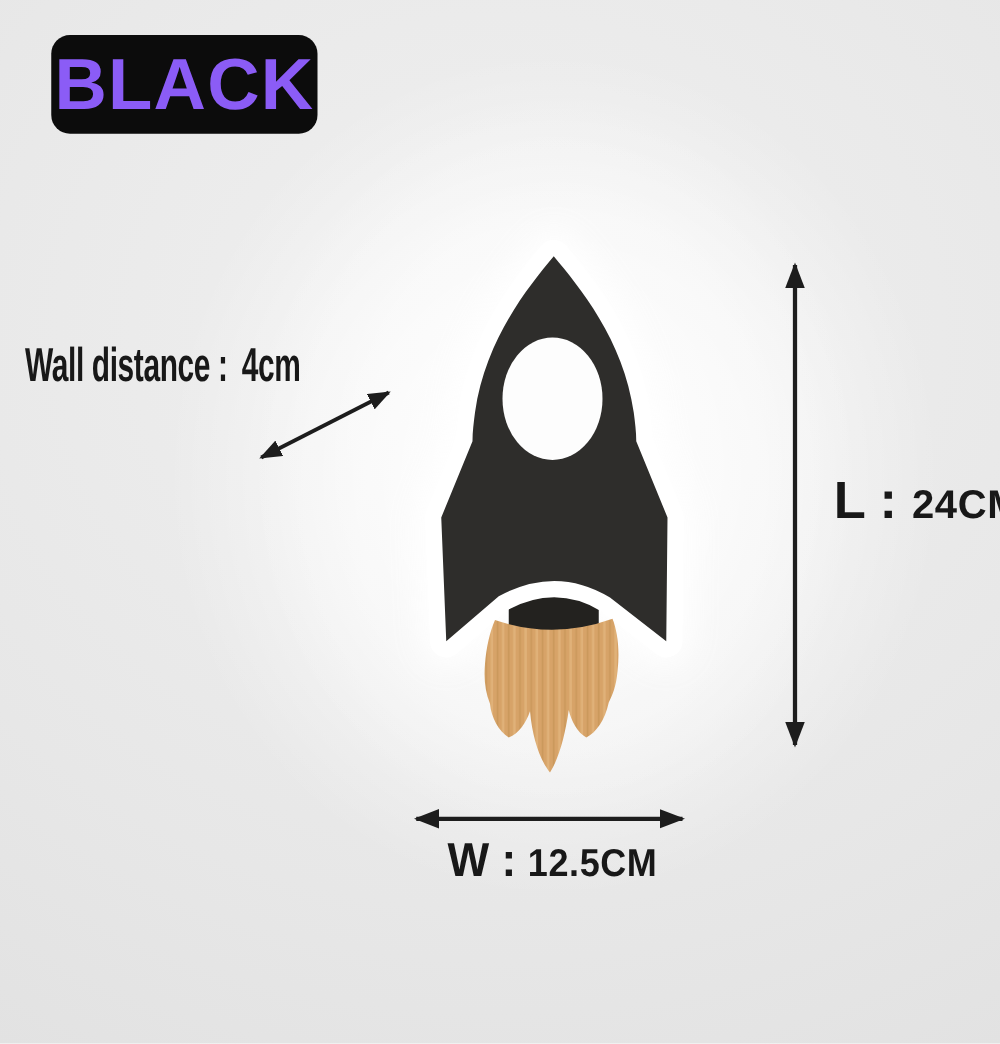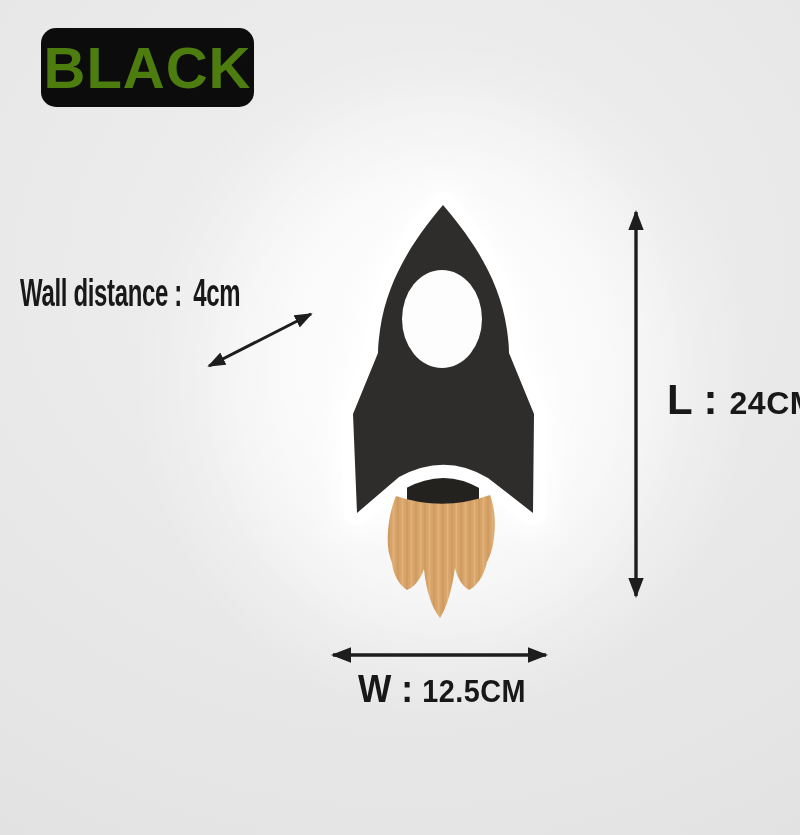--- a/index.html
+++ b/index.html
@@ -7,21 +7,21 @@
   .canvas{
     position:relative;width:800px;height:835px;overflow:hidden;
     background:
       radial-gradient(ellipse 430px 470px at 443px 380px, rgba(255,255,255,.9) 0%, rgba(255,255,255,.45) 45%, rgba(255,255,255,0) 72%),
       radial-gradient(ellipse 120% 100% at 50% 32%, #f0f0f0 0%, #e7e7e7 55%, #dedede 100%);
   }
   .badge{
     position:absolute;left:41px;top:28px;width:213px;height:79px;
     background:#0c0c0c;border-radius:15px;
     display:flex;align-items:center;justify-content:center;
-    color:#4d7c0f;font-size:58px;font-weight:700;letter-spacing:1px;
+    color:#8b5cf6;font-size:58px;font-weight:700;letter-spacing:1px;
   }
   .dim-text{position:absolute;display:flex;align-items:baseline;color:#181818;white-space:nowrap;}
   .wall-text{left:20px;top:272px;font-size:38px;font-weight:700;transform:scaleX(0.63);transform-origin:left top;letter-spacing:-0.5px;}
   .wall-text .val{margin-left:18px;}
   .l-text{left:667px;top:376px;}
   .l-text .lbl{font-size:42px;font-weight:600;}
   .l-text .val{font-size:32px;font-weight:600;margin-left:12px;letter-spacing:0.5px;}
   .w-text{left:358px;top:668px;transform:scaleX(0.93);transform-origin:left top;}
   .w-text .lbl{font-size:38px;font-weight:700;}
   .w-text .val{font-size:31px;font-weight:600;margin-left:10px;letter-spacing:0.5px;}

